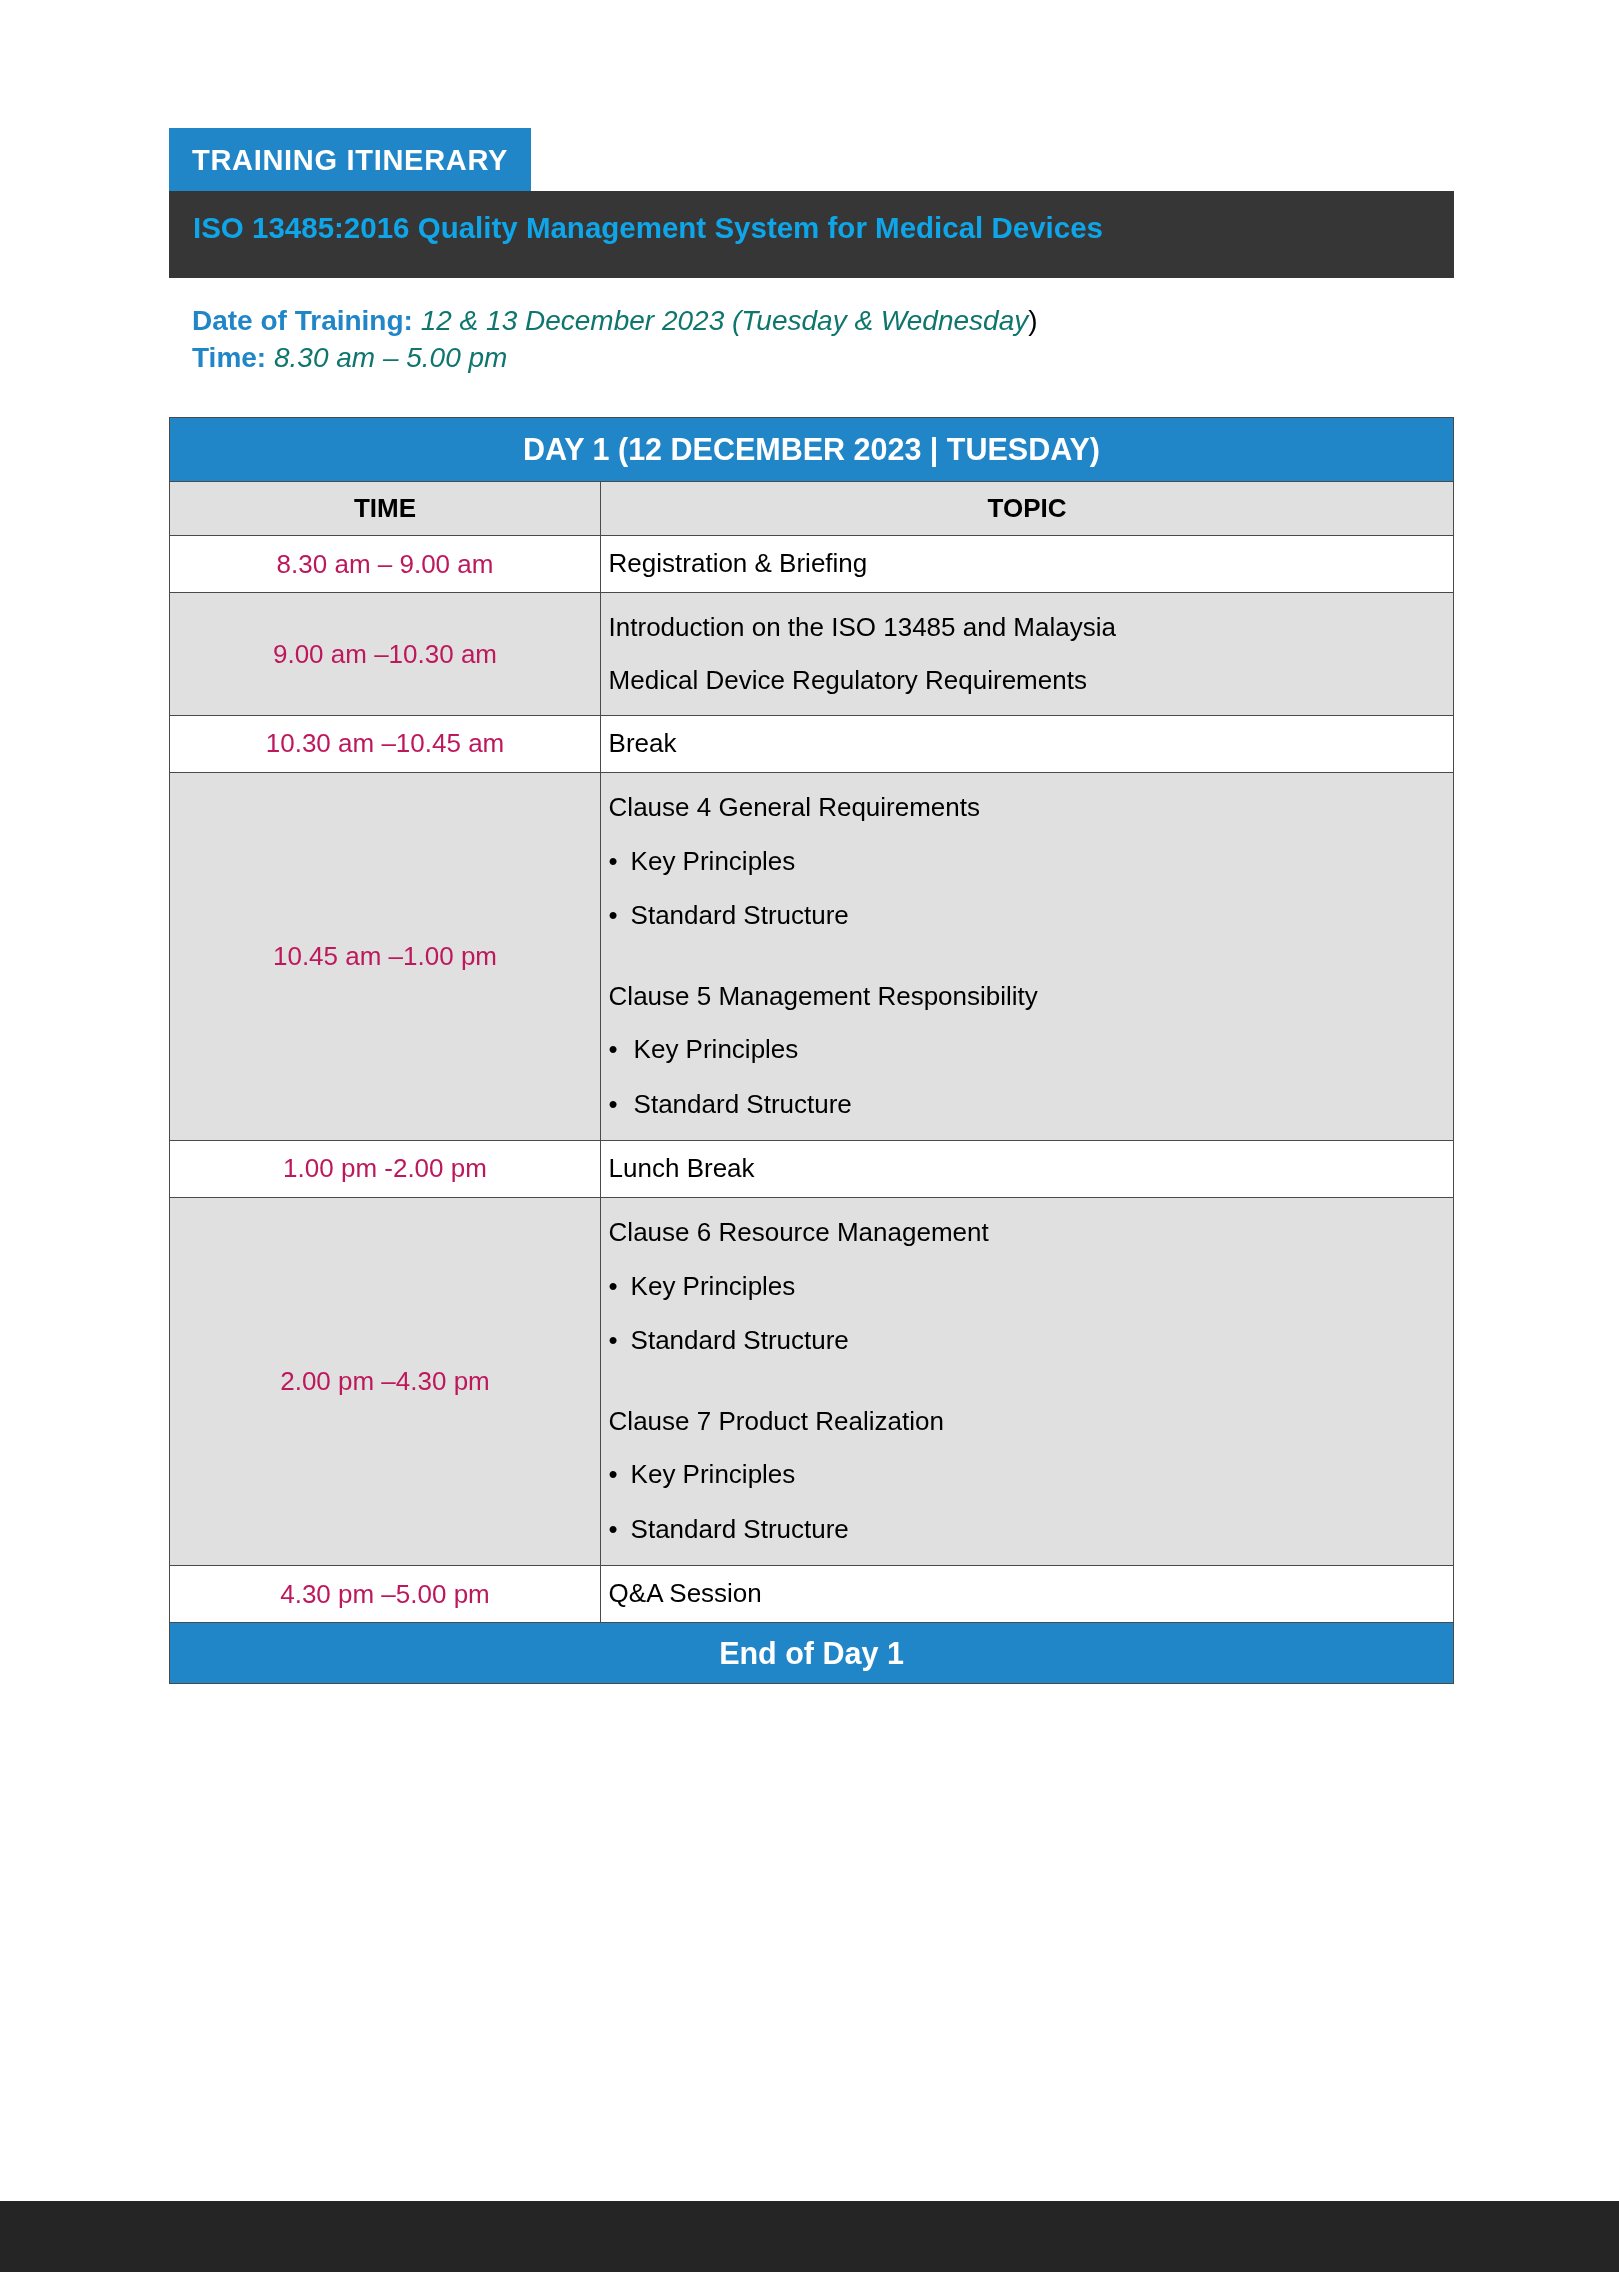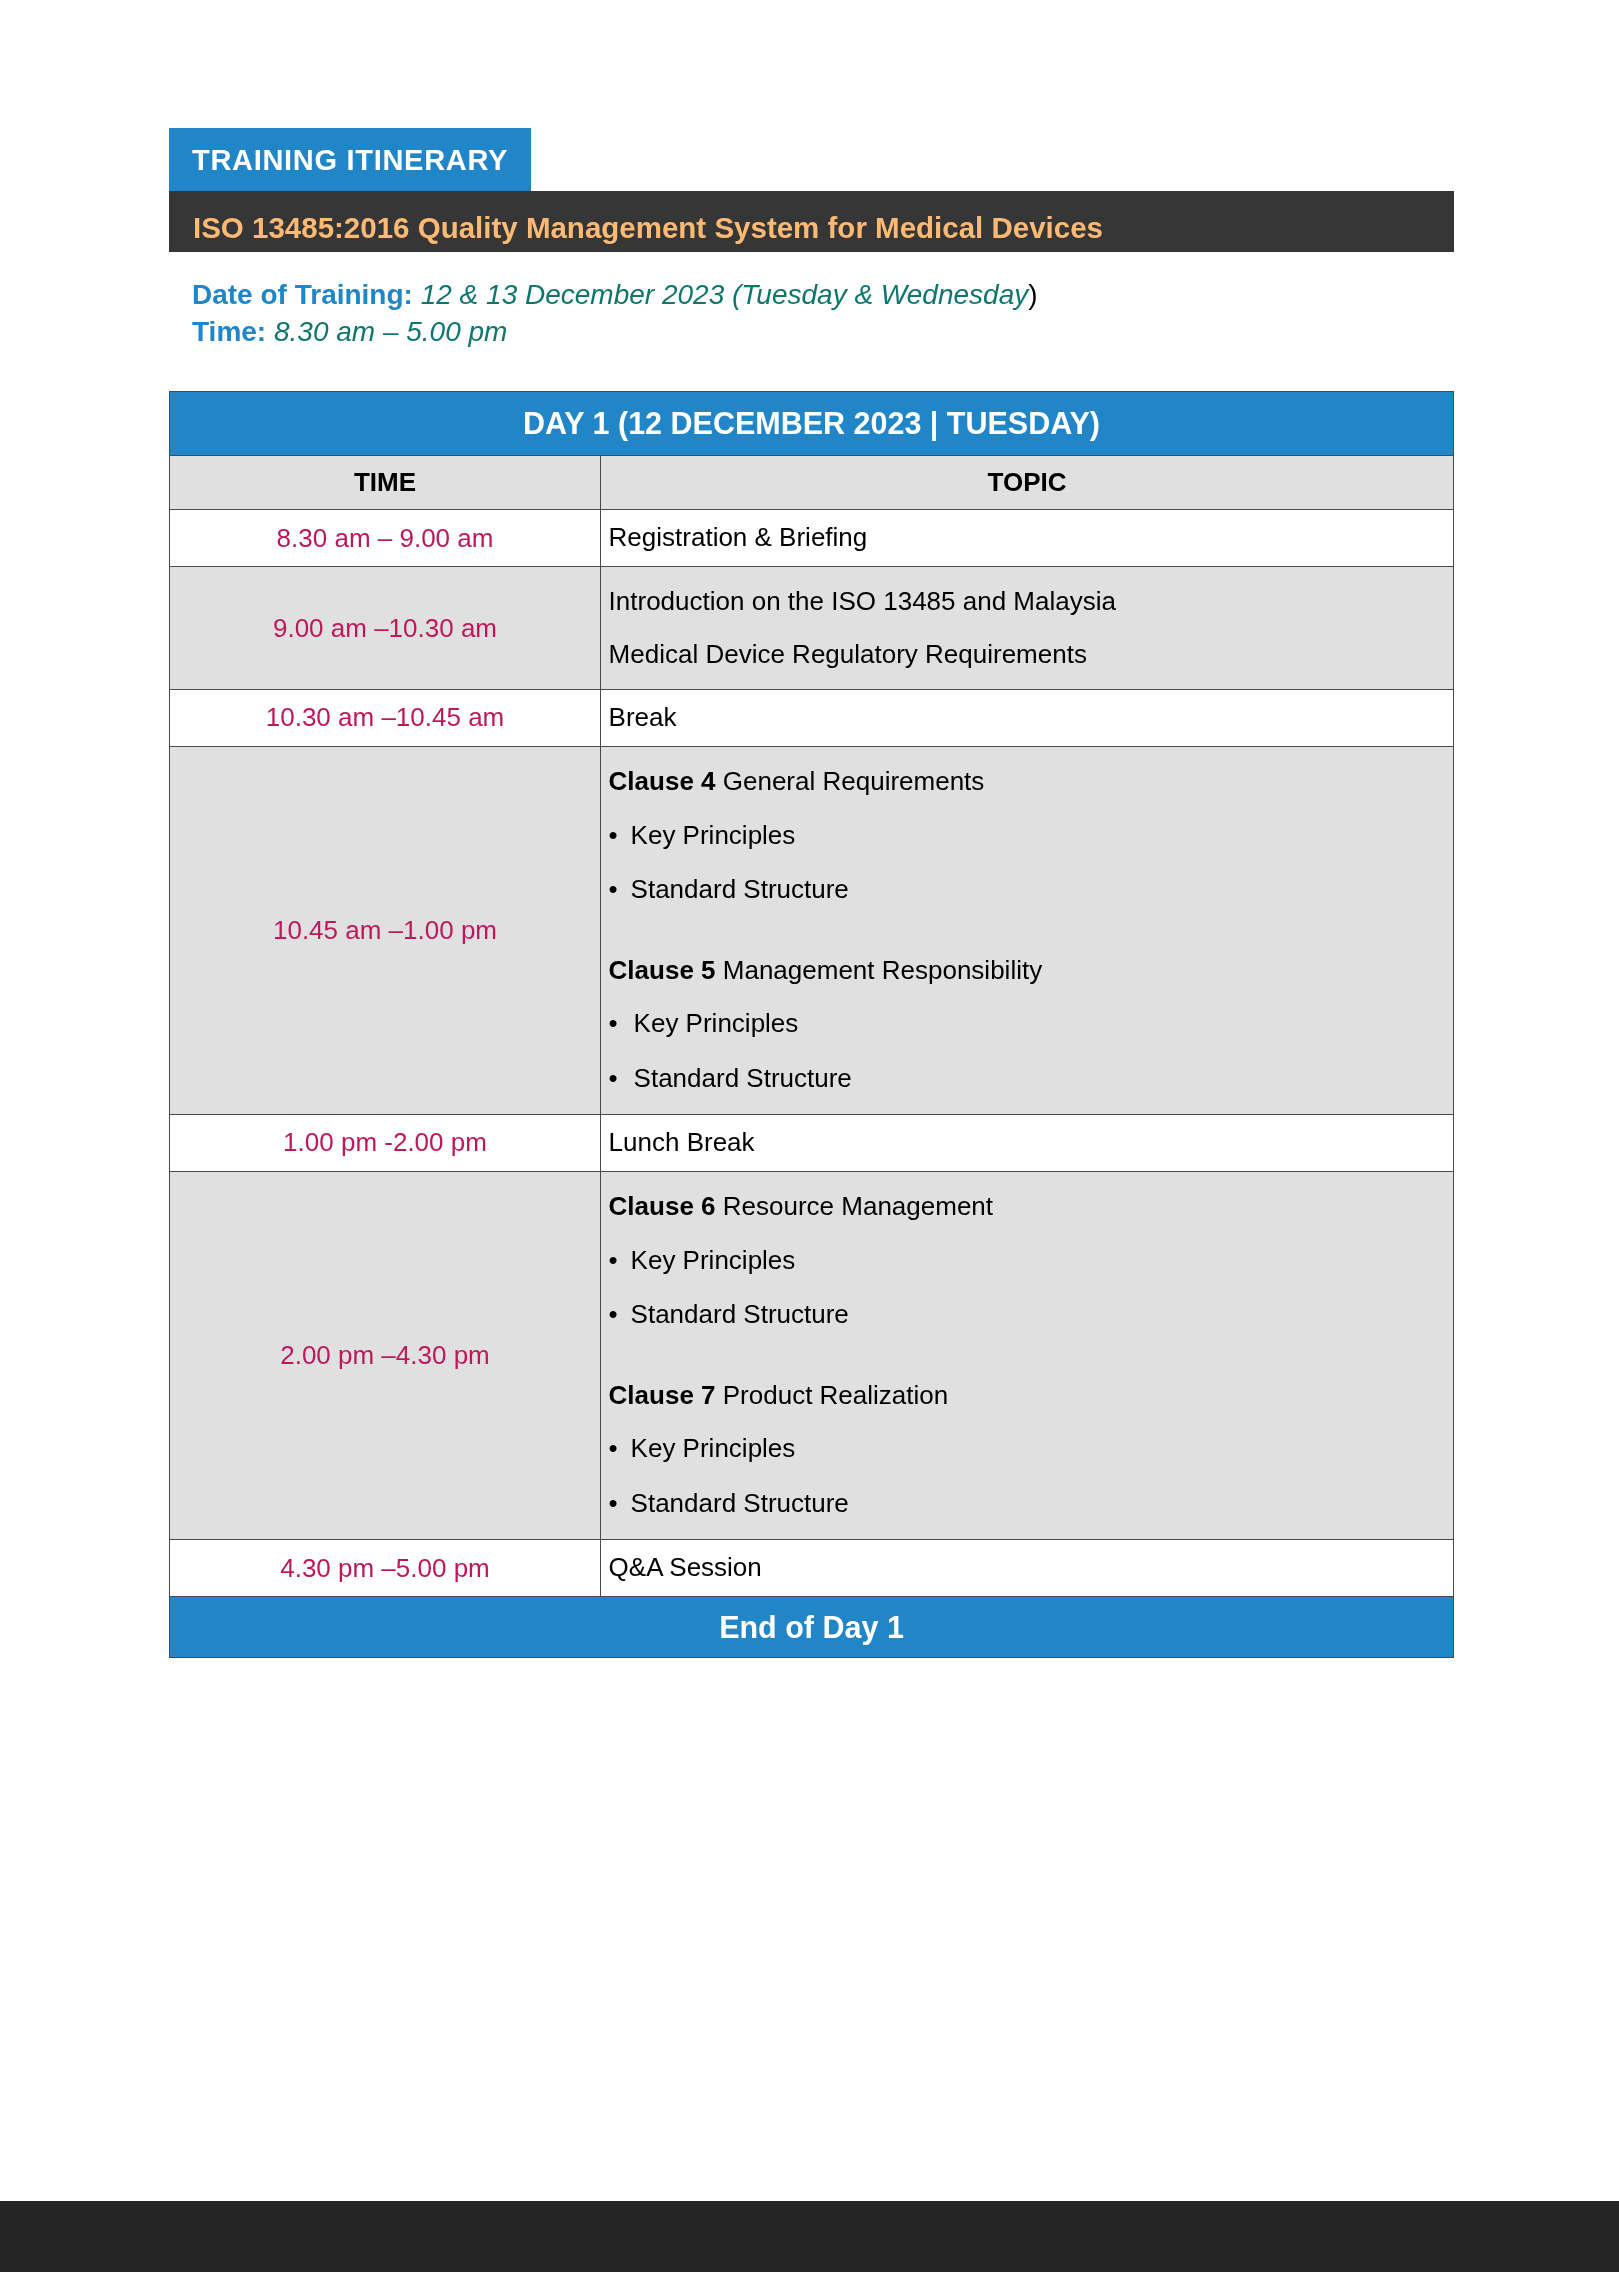--- a/index.html
+++ b/index.html
@@ -38,24 +38,24 @@
     font-size: 29px;
     font-weight: bold;
     letter-spacing: 0.7px;
     padding: 18px 23px 16px 23px;
     margin-top: 128px;
     line-height: 1;
   }
 
   .title-bar {
     background: #363636;
-    color: #fdba74;
+    color: #0ea5e9;
     font-size: 29.5px;
     font-weight: bold;
-    padding: 22px 24px 8px 24px;
+    padding: 22px 24px 34px 24px;
     line-height: 1.05;
     white-space: nowrap;
   }
 
   
   .meta {
     margin-top: 25px;
     padding-left: 23px;
     font-size: 28px;
     line-height: 1.32;
@@ -126,21 +126,21 @@
     padding: 8.6px 0 8.6px 7.6px;
     line-height: 1.28;
   }
   tr.shaded td { background: #E0E0E0; }
   tr.plain  td { background: #ffffff; }
 
   td.topic-cell.mid { vertical-align: middle; }
 
   .topic-line { margin: 0 0 0 0; padding: 2.9px 0 2.9px 0; }
   .topic-line.spaced { padding: 9.5px 0 9.5px 0; }
-  .clause-name { font-weight: bold; }
+  .clause-name { font-weight: normal; }
 
   .bullet-row {
     display: flex;
     padding: 10.5px 0 10.5px 0;
   }
   .bullet-row .dot {
     width: 22px;
     flex: 0 0 22px;
     text-align: left;
   }

